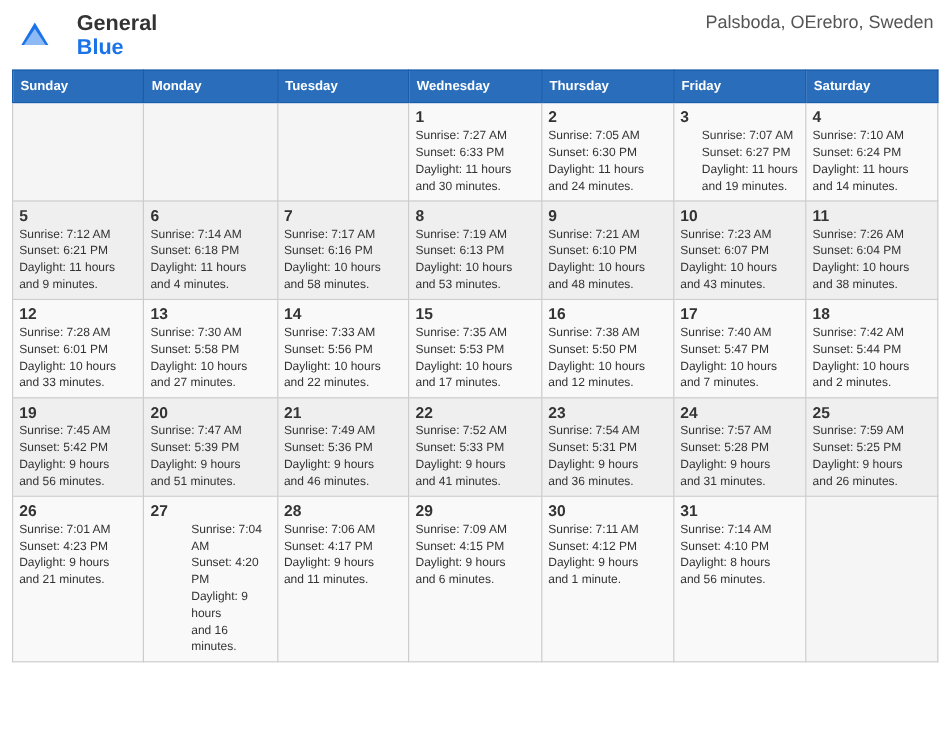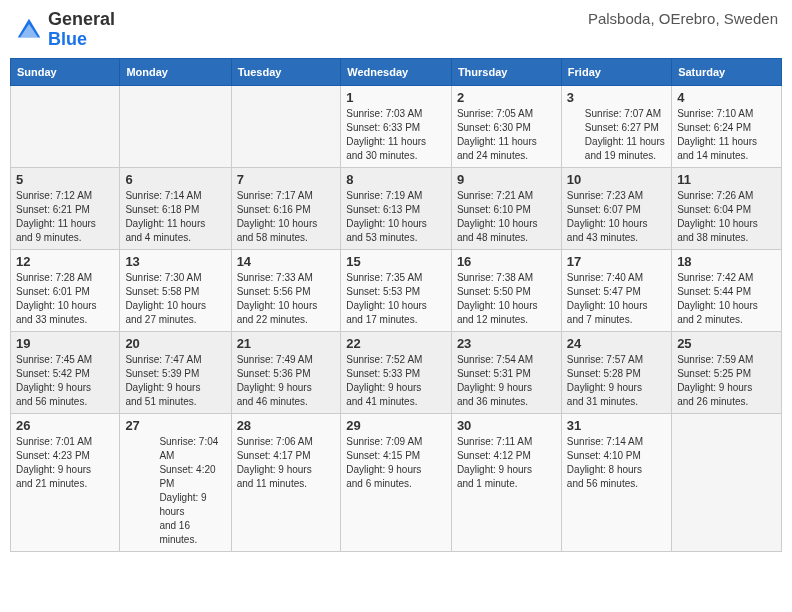--- a/index.html
+++ b/index.html
@@ -13,21 +13,21 @@
     .header {
       display: flex;
       justify-content: space-between;
       align-items: flex-start;
       margin-bottom: 8px;
       padding: 0 4px;
     }
     .logo {
       display: flex;
       align-items: center;
-      gap: 4px;
+      gap: 20px;
     }
     .logo-text {
       display: flex;
       flex-direction: column;
       line-height: 1.1;
     }
     .logo-general {
       font-size: 18px;
       font-weight: bold;
       color: #333;
@@ -129,21 +129,21 @@
         <th>Saturday</th>
       </tr>
   </thead>
   <tbody id="calendar-body">
   <tr>
         <td class="empty-cell"></td>
         <td class="empty-cell"></td>
         <td class="empty-cell"></td>
         <td>
           <div class="day-number">1</div>
-          <div class="day-info" style="white-space: pre-line;">Sunrise: 7:03 AM
+          <div class="day-info" style="white-space: pre-line;">Sunrise: 7:27 AM
 Sunset: 6:33 PM
 Daylight: 11 hours
 and 30 minutes.</div>
         </td>
         <td>
           <div class="day-number">2</div>
           <div class="day-info" style="white-space: pre-line;">Sunrise: 7:05 AM
 Sunset: 6:30 PM
 Daylight: 11 hours
 and 24 minutes.</div>

